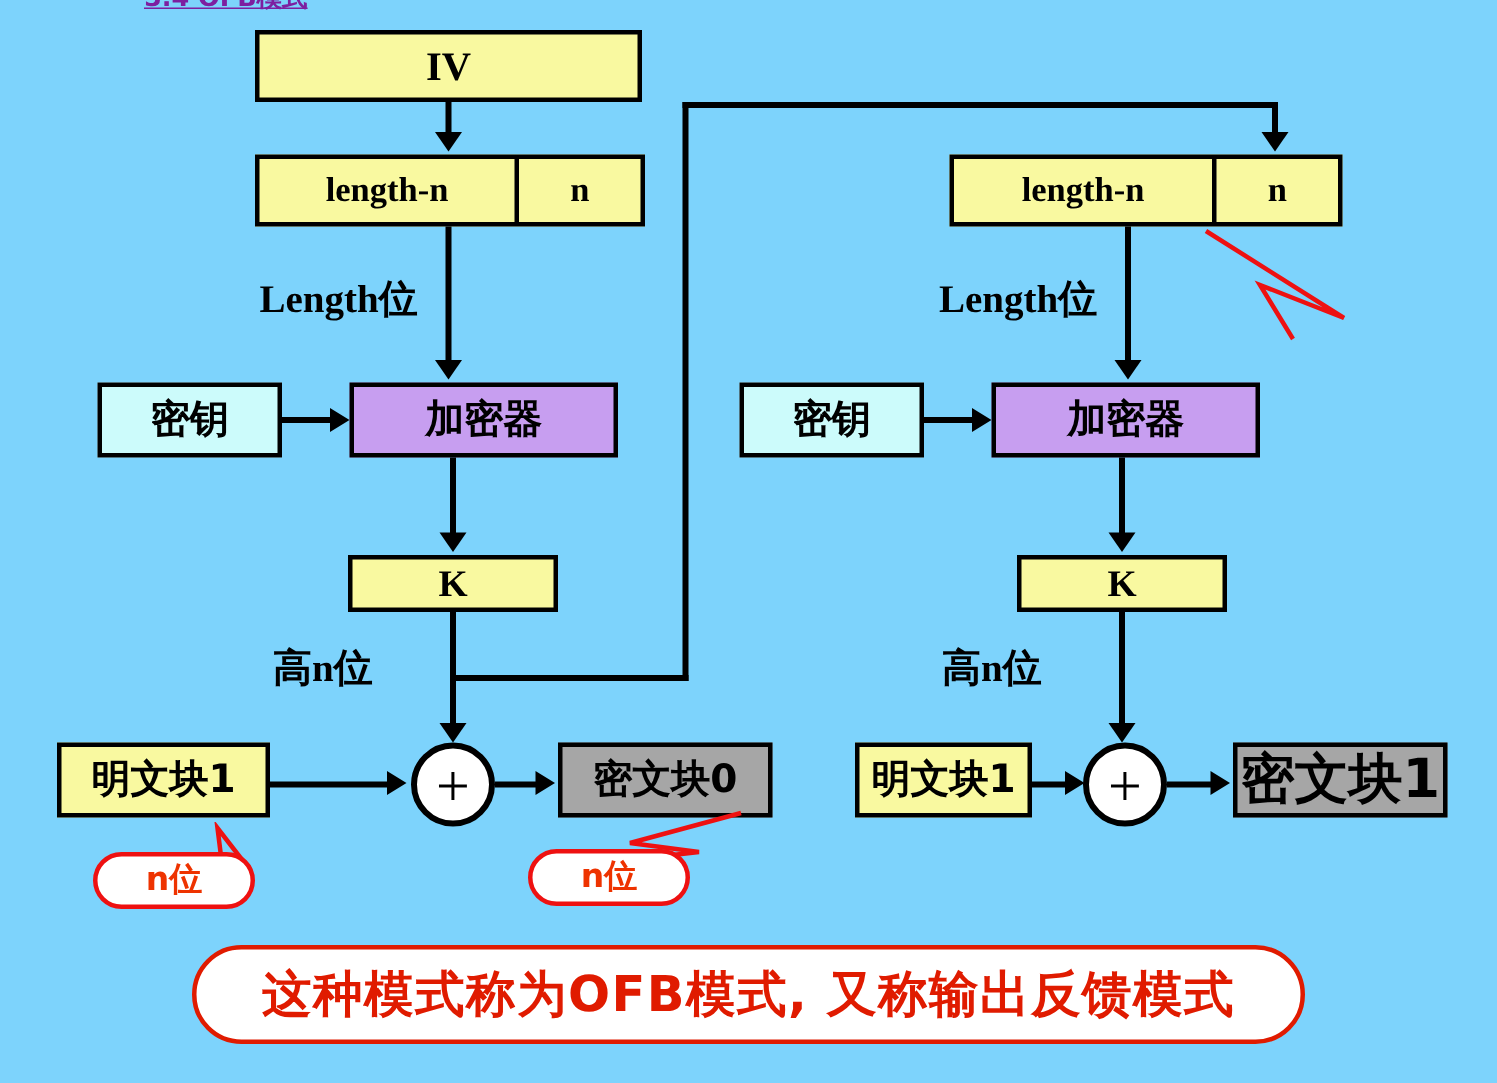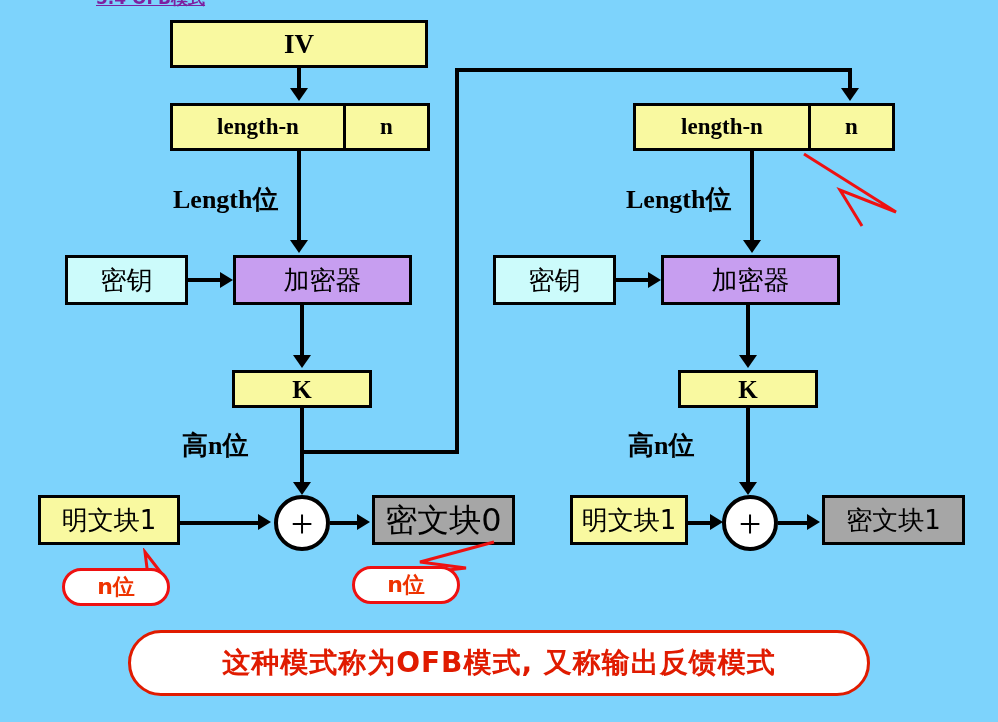--- a/index.html
+++ b/index.html
@@ -8,21 +8,21 @@
 
   
   .box{position:absolute;box-sizing:border-box;border:3px solid #000;
        display:flex;align-items:center;justify-content:center;
        font-weight:bold;color:#000;line-height:1;text-align:center;}
   .yellow{background:#f9f9a0;}
   .cyan{background:#ccfbfb;}
   .purple{background:#c79ef0;}
   .gray{background:#a6a6a6;}
 
-  .cn{font-family:"DejaVu Sans","Liberation Sans",sans-serif;font-weight:normal;}
+  .cn{font-family:"DejaVu Sans","Liberation Sans",sans-serif;font-weight:bold;}
 
   
   .splitbox{position:absolute;box-sizing:border-box;border:3px solid #000;
             background:#f9f9a0;display:flex;align-items:stretch;justify-content:flex-end;}
   .splitbox .cellA{flex:0 0 auto;display:flex;align-items:center;justify-content:center;
                    font-weight:bold;border-right:3px solid #000;}
   .splitbox .cellB{flex:1 1 auto;display:flex;align-items:center;justify-content:center;
                    font-weight:bold;}
 
   
@@ -109,21 +109,21 @@
   <div class="box yellow cn" style="left:38px;top:495px;width:142px;height:50px;font-size:26px;">明文块1</div>
 
   <div class="hline" style="left:180px;top:521px;width:82px;"></div>
   <div class="arrowright" style="left:258px;top:514px;"></div>
 
   <div class="xor" style="left:274px;top:495px;width:56px;height:56px;">+</div>
 
   <div class="hline" style="left:330px;top:521px;width:30px;"></div>
   <div class="arrowright" style="left:357px;top:514px;"></div>
 
-  <div class="box gray cn" style="left:372px;top:495px;width:143px;height:50px;font-size:32px;">密文块0</div>
+  <div class="box gray cn" style="left:372px;top:495px;width:143px;height:50px;font-size:26px;">密文块0</div>
 
   <svg class="ptr" style="left:100px;top:548px;width:70px;height:32px;" viewBox="0 0 70 32">
     <path d="M6 30 L48 28 L45 4 L62 26" fill="none" stroke="#ee1111" stroke-width="3"></path>
   </svg>
   <div class="callout cn" style="left:62px;top:568px;width:108px;height:38px;font-size:22px;">n位</div>
 
   <svg class="ptr" style="left:370px;top:540px;width:130px;height:40px;" viewBox="0 0 130 40">
     <path d="M8 38 L96 28 L50 22 L124 2" fill="none" stroke="#ee1111" stroke-width="3"></path>
   </svg>
   <div class="callout cn" style="left:352px;top:566px;width:108px;height:38px;font-size:22px;">n位</div>
@@ -158,21 +158,21 @@
   <div class="box yellow cn" style="left:570px;top:495px;width:118px;height:50px;font-size:26px;">明文块1</div>
 
   <div class="hline" style="left:688px;top:521px;width:28px;"></div>
   <div class="arrowright" style="left:710px;top:514px;"></div>
 
   <div class="xor" style="left:722px;top:495px;width:56px;height:56px;">+</div>
 
   <div class="hline" style="left:778px;top:521px;width:32px;"></div>
   <div class="arrowright" style="left:807px;top:514px;"></div>
 
-  <div class="box gray cn" style="left:822px;top:495px;width:143px;height:50px;font-size:26px;">密文块1</div>
+  <div class="box gray cn" style="left:822px;top:495px;width:143px;height:50px;font-size:36px;">密文块1</div>
 
   <svg class="ptr" style="left:800px;top:150px;width:130px;height:80px;" viewBox="0 0 130 80">
     <path d="M4 4 L96 62 L40 40 L62 76" fill="none" stroke="#ee1111" stroke-width="3"></path>
   </svg>
 
-  <div class="banner cn" style="left:128px;top:630px;width:742px;height:66px;font-size:28px;">这种模式称为OFB模式, 又称输出反馈模式</div>
+  <div class="banner cn" style="left:128px;top:630px;width:742px;height:66px;font-size:33px;">这种模式称为OFB模式, 又称输出反馈模式</div>
 
 </div>
 
 </body></html>

